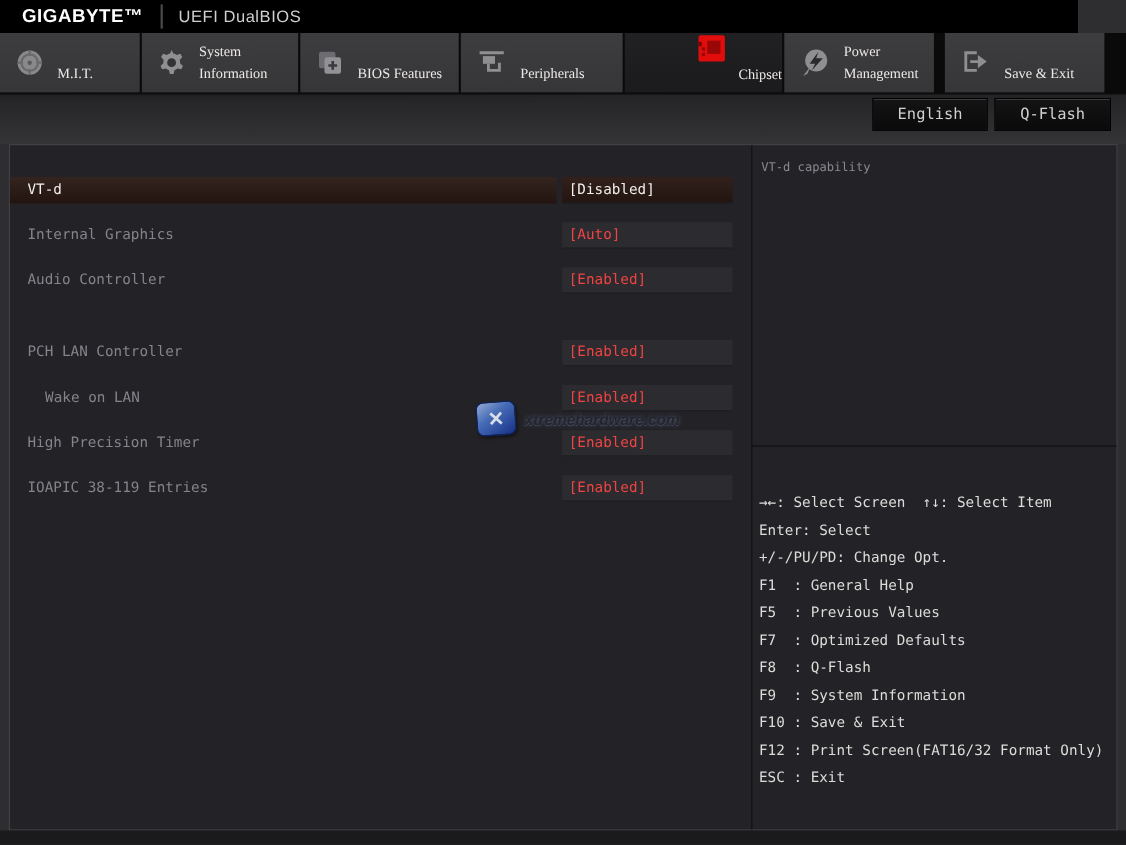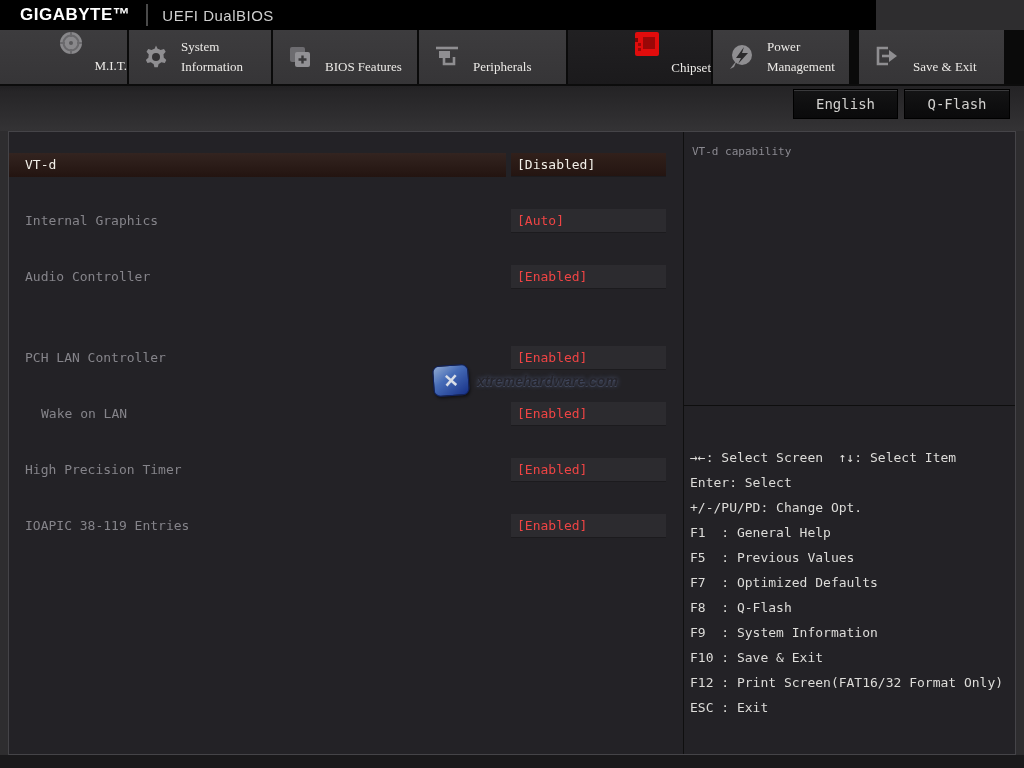--- a/index.html
+++ b/index.html
@@ -6,21 +6,21 @@
   html,body { width:1024px; height:768px; overflow:hidden; }
   body {
     font-family:"DejaVu Sans Mono", monospace;
     background:#2e2d2f;
     position:relative;
   }
   .screen { position:absolute; inset:0; }
 
   
   .topbar {
-    position:absolute; left:0; top:0; width:876px; height:30px;
+    position:absolute; left:0; top:0; width:980px; height:30px;
     background:#000; display:flex; align-items:center;
   }
   .brand {
     font-family:"Liberation Sans", sans-serif;
     font-weight:bold; font-size:17px; color:#fff;
     letter-spacing:.5px; margin-left:20px;
   }
   .topbar-sep {
     width:2px; height:22px; background:#4a4a4a; margin:0 14px 0 16px;
   }
@@ -37,21 +37,21 @@
   .tab {
     height:54px; background:linear-gradient(180deg,#3d3c3e,#363537);
     display:flex; margin-right:2px; cursor:pointer; position:relative;font-family:Liberation Serif, serif;
   }
   .tab.selected { background:linear-gradient(180deg,#212022,#1b1a1c); }
   .tab-icon { align-self:center; margin-left:14px; display:flex; }
   .tab-label {
     align-self:flex-end; padding-bottom:7px; margin-left:12px;
     font-size:13px; line-height:20px; color:#eceae7; max-width:96px;
   }
-  .t1{width:127px;flex-direction:column;} .t2{width:142px;} .t3{width:144px;} .t4{width:147px;}
+  .t1{width:127px;} .t2{width:142px;} .t3{width:144px;} .t4{width:147px;}
   .t5{width:143px;flex-direction:column;} .t6{width:136px;} .t7{width:145px; margin-left:8px; margin-right:0;}
 
   
   .subheader {
     position:absolute; left:0; top:86px; width:1024px; height:45px;
     background:
       radial-gradient(120% 90% at 18% -40%, rgba(0,0,0,.45), rgba(0,0,0,0) 60%),
       linear-gradient(180deg,#242325 0%, #2b2a2c 45%, #343335 100%);
   }
   .hbtn {
@@ -69,21 +69,21 @@
     position:absolute; left:8px; top:131px; width:1008px; height:624px;
     background:#232226; border:1px solid #454448; display:flex;
   }
   .settings-pane { width:674px; position:relative; padding-top:13px; }
   .help-pane {
     flex:1; border-left:1px solid #0f0f0f; position:relative;
     display:flex; flex-direction:column;
   }
 
   
-  .row { display:flex; height:40px; margin-bottom:16px; align-items:center; }
+  .row { display:flex; height:40px; margin-bottom:1px; align-items:flex-end; }
   .row-spacer { height:24px; margin-bottom:1px; }
   .row-label {
     flex:1; margin-right:5px; padding-left:16px;
     font-size:13px; color:#85848a; line-height:24px; height:24px;
   }
   .row-value {
     width:155px; margin-right:17px; height:24px; line-height:24px;
     background:#2c2b2f; border-bottom:1px solid #1c1b1e;
     font-size:13px; color:#ef4444; padding-left:6px;
   }

